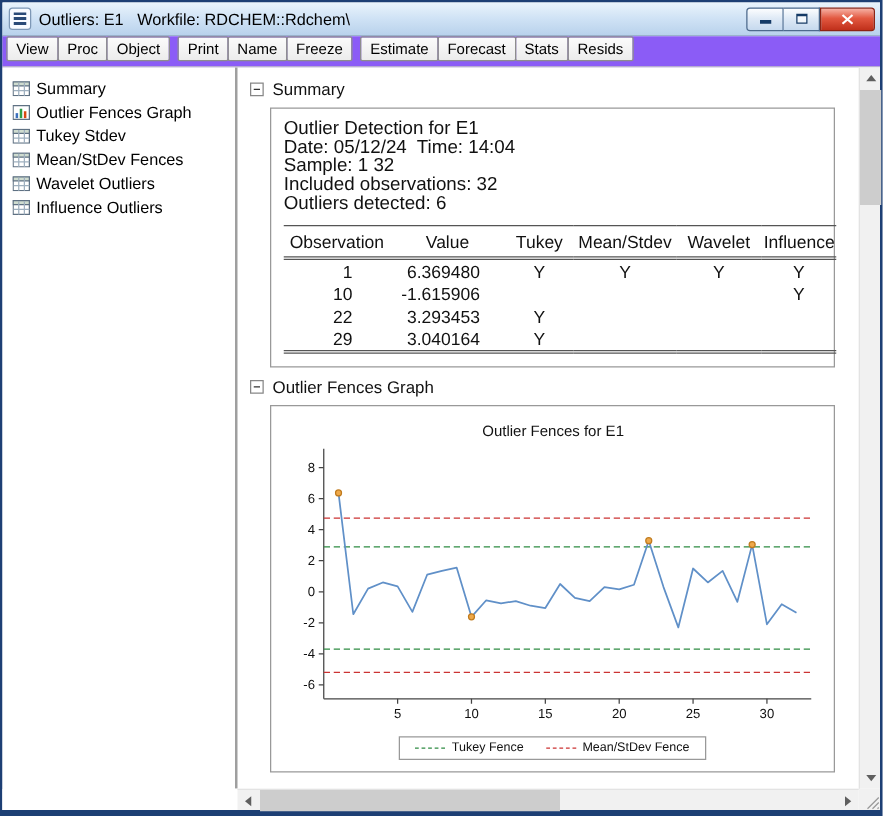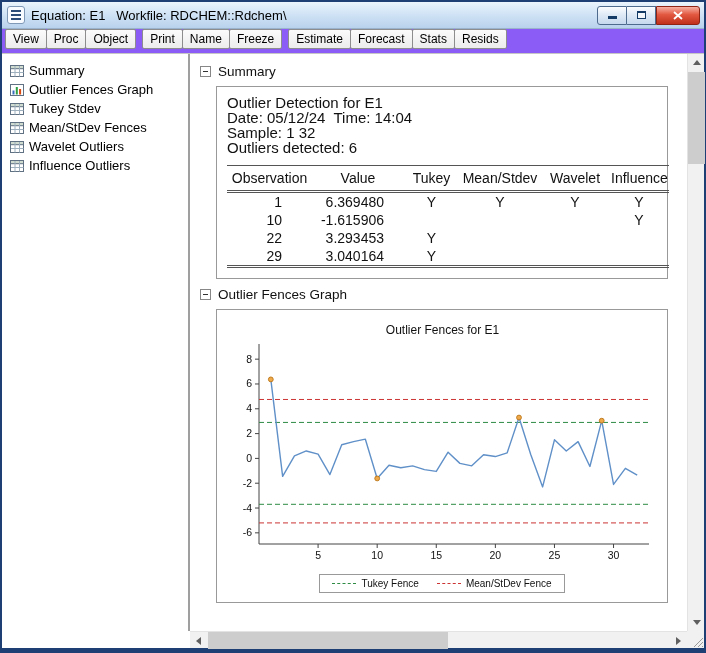--- a/index.html
+++ b/index.html
@@ -105,21 +105,21 @@
 </style>
 </head>
 <body>
 
 <div class="window">
 
   <div class="titlebar">
     <div class="app-icon">
         <div class="bars"></div>
       </div>
-    <div class="title">Equation: E1   Workfile: RDCHEM::Rdchem\</div>
+    <div class="title">Outliers: E1   Workfile: RDCHEM::Rdchem\</div>
     <div class="win-btns">
       <div class="wbtn min">
           <span class="glyph-min"></span>
         </div>
       <div class="wbtn max">
           <span class="glyph-max"></span>
         </div>
       <div class="wbtn close">
         <svg width="10" height="9">
             <path d="M1 1 L9 8 M9 1 L1 8" stroke="#fff" stroke-width="1.8"></path>
@@ -221,20 +221,21 @@
       <div class="section-header">
         <span class="collapse-box"></span>
         <span>Summary</span>
       </div>
 
       <div class="summary-box">
         <div>
             <div class="info-line">Outlier Detection for E1</div>
             <div class="info-line">Date: 05/12/24  Time: 14:04</div>
             <div class="info-line">Sample: 1 32</div>
+            <div class="info-line">Included observations: 32</div>
             <div class="info-line">Outliers detected: 6</div>
           </div>
         <table class="sum-table">
             <thead>
               <tr>
                 <th class="c0">Observation</th>
                 <th class="c1">Value</th>
                 <th class="c2">Tukey</th>
                 <th class="c3">Mean/Stdev</th>
                 <th class="c4">Wavelet</th>

